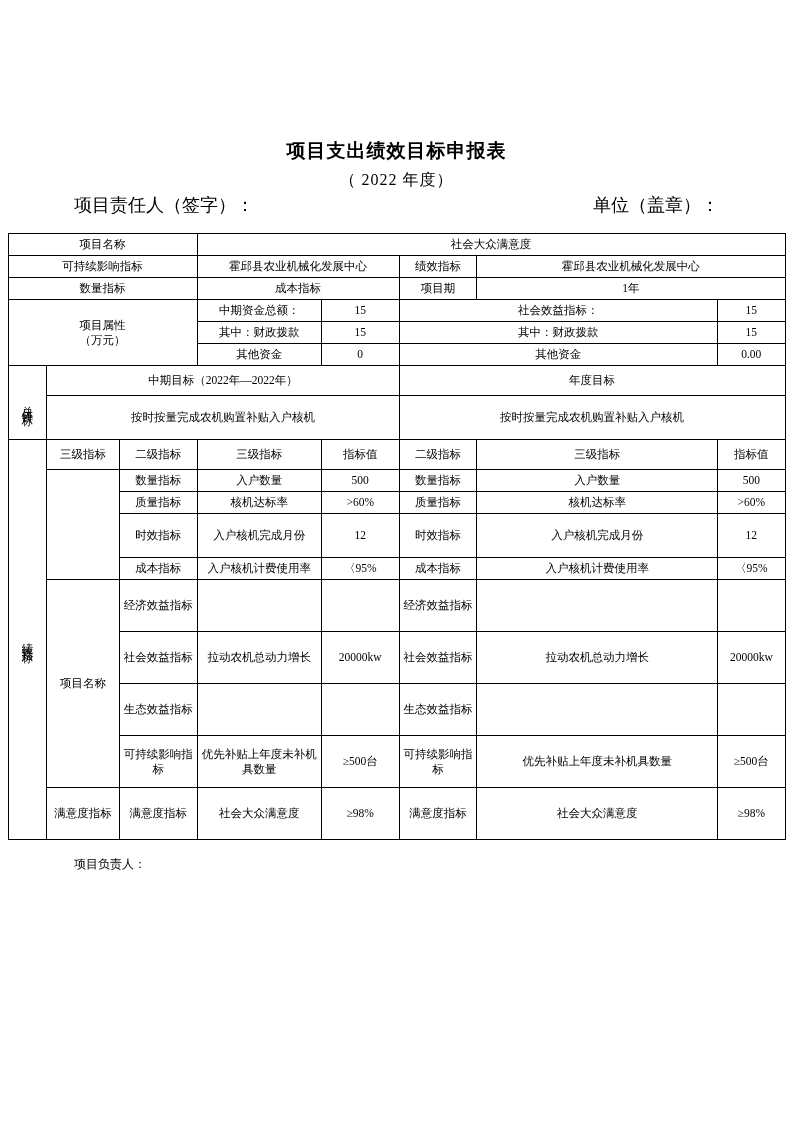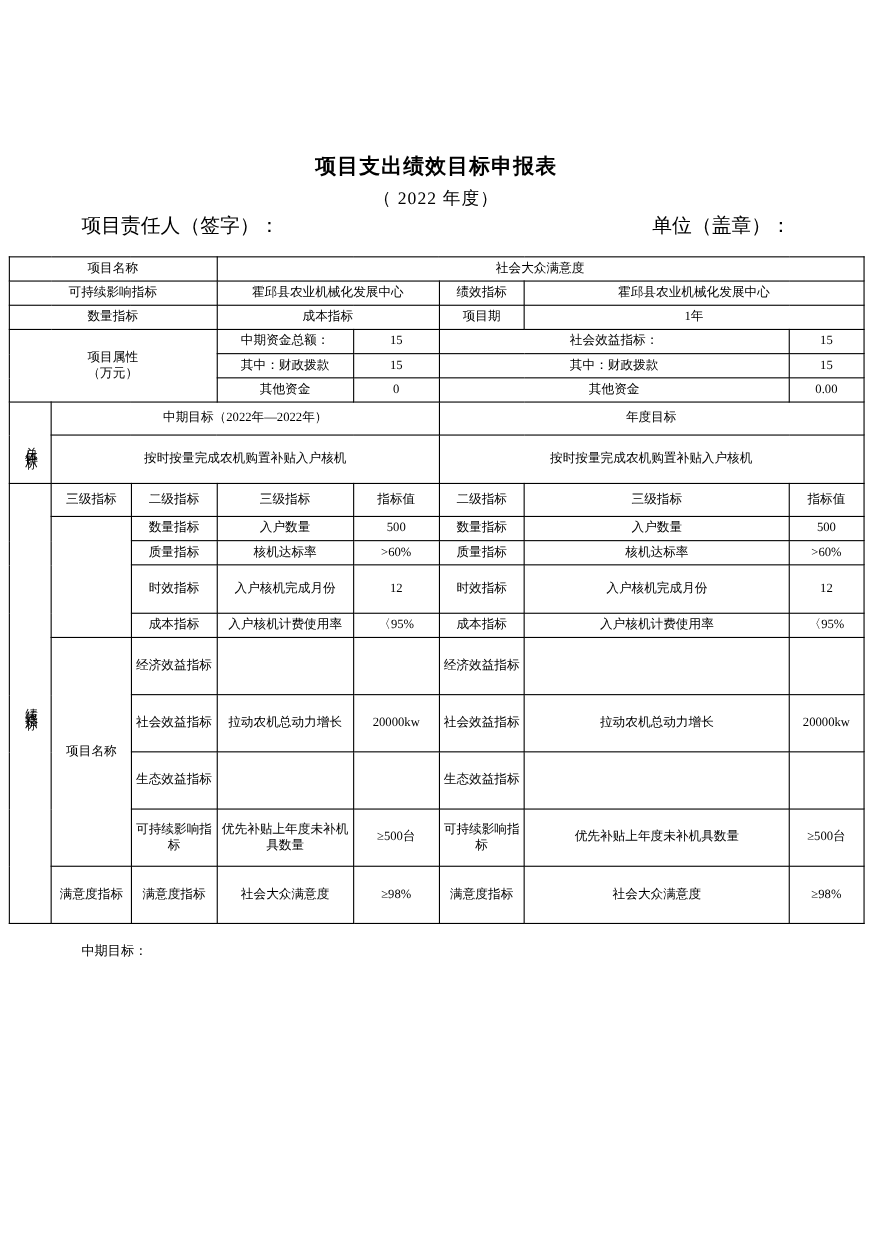--- a/index.html
+++ b/index.html
@@ -236,15 +236,15 @@
         <td>满意度指标</td>
         <td>社会大众满意度</td>
         <td>≥98%</td>
         <td>满意度指标</td>
         <td>社会大众满意度</td>
         <td>≥98%</td>
       </tr>
     </tbody>
   </table>
 
-  <div class="footer-note">中期目标：</div>
+  <div class="footer-note">项目负责人：</div>
 
 </div>
 
 </body></html>

